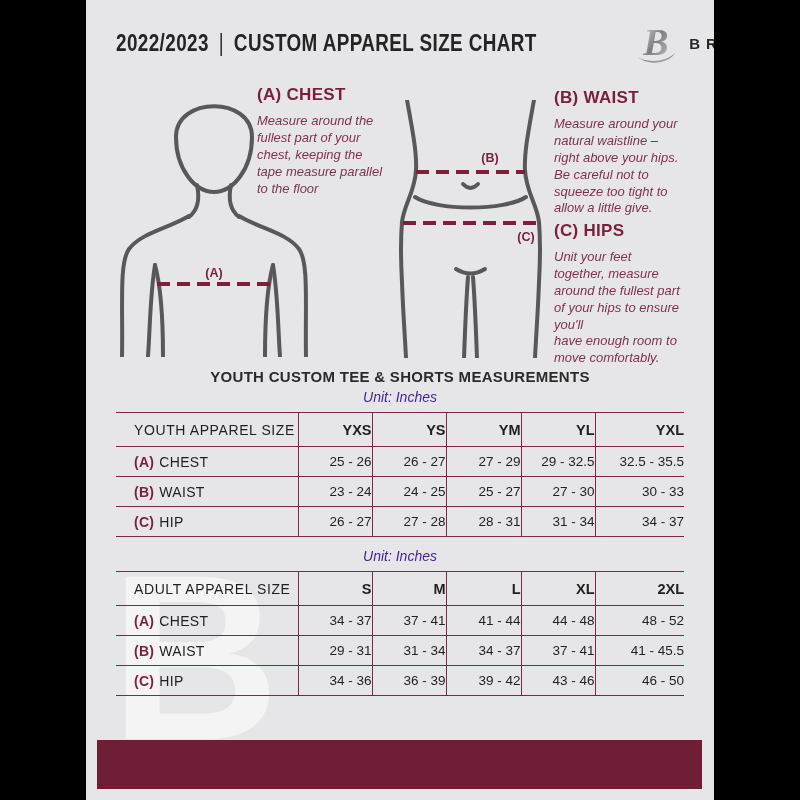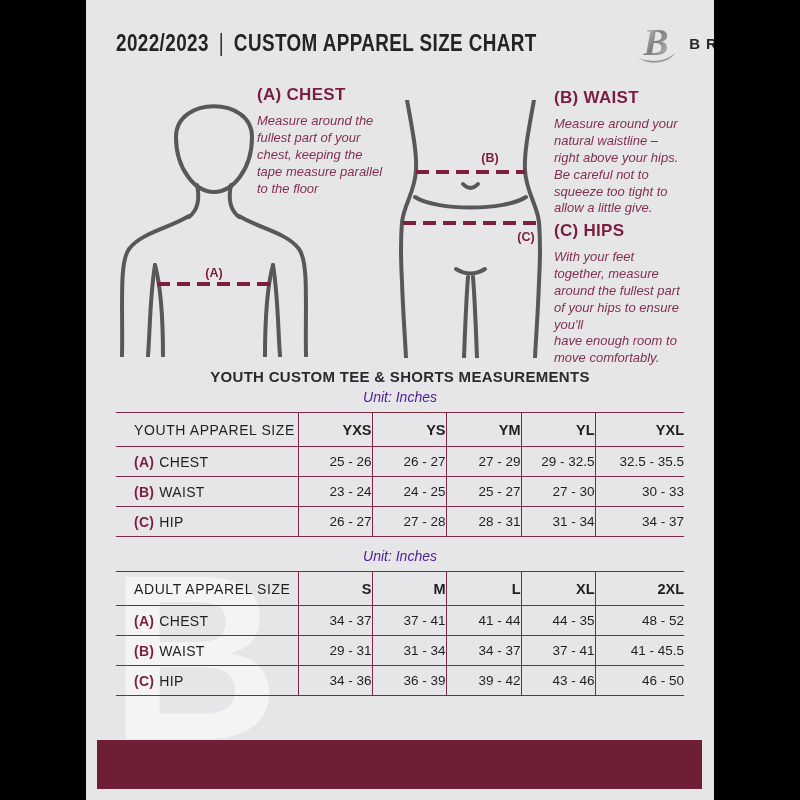--- a/index.html
+++ b/index.html
@@ -144,21 +144,21 @@
       <div class="guide-heading">(B) WAIST</div>
       <div class="guide-body">Measure around your
 natural waistline –
 right above your hips.
 Be careful not to
 squeeze too tight to
 allow a little give.</div>
     </div>
     <div class="guide-block g-c">
       <div class="guide-heading">(C) HIPS</div>
-      <div class="guide-body">With your feet
+      <div class="guide-body">Unit your feet
 together, measure
 around the fullest part
 of your hips to ensure
 you'll
 have enough room to
 move comfortably.</div>
     </div>
   </div>
 
   <div class="tbl-section sec-youth">
@@ -232,21 +232,21 @@
           <th class="col-size">XL</th>
           <th class="col-size">2XL</th>
         </tr>
       </thead>
       <tbody>
         <tr>
           <td class="row-label"><span class="prefix">(A)</span><span>CHEST</span></td>
           <td class="cell-val">34 - 37</td>
           <td class="cell-val">37 - 41</td>
           <td class="cell-val">41 - 44</td>
-          <td class="cell-val">44 - 35</td>
+          <td class="cell-val">44 - 48</td>
           <td class="cell-val">48 - 52</td>
         </tr>
         <tr>
           <td class="row-label"><span class="prefix">(B)</span><span>WAIST</span></td>
           <td class="cell-val">29 - 31</td>
           <td class="cell-val">31 - 34</td>
           <td class="cell-val">34 - 37</td>
           <td class="cell-val">37 - 41</td>
           <td class="cell-val">41 - 45.5</td>
         </tr>

